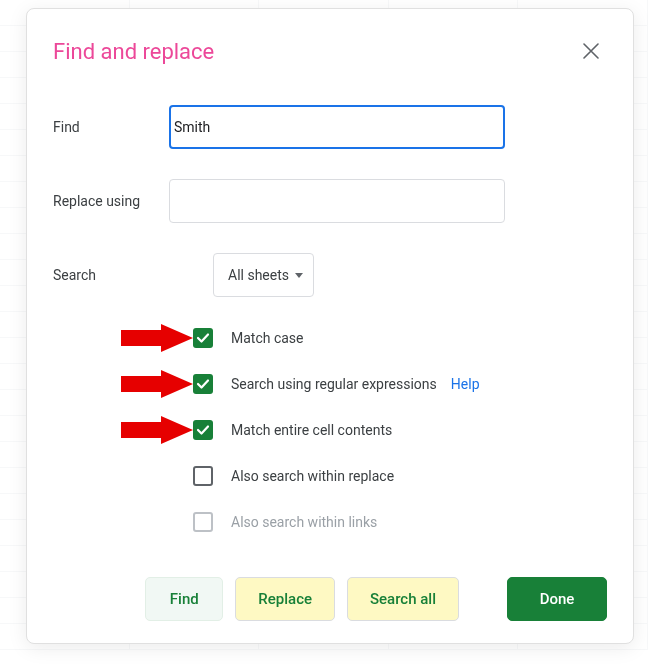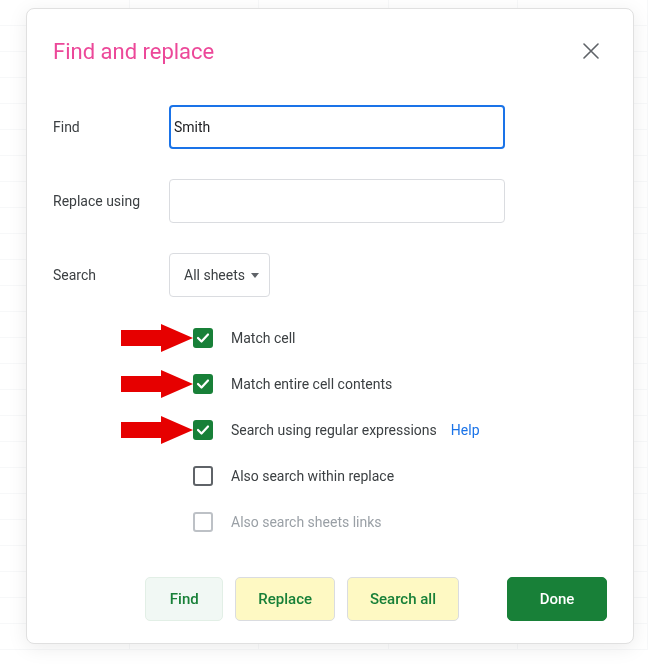--- a/index.html
+++ b/index.html
@@ -95,20 +95,21 @@
       height: 44px;
       border: 1px solid #dadce0;
       border-radius: 4px;
       display: inline-flex;
       align-items: center;
       padding: 0 10px 0 14px;
       font-size: 14px;
       color: #3c4043;
       cursor: pointer;
       gap: 6px;
+      margin-left: 44px;
     }
     .select-box .caret {
       width: 0; height: 0;
       border-left: 4px solid transparent;
       border-right: 4px solid transparent;
       border-top: 5px solid #5f6368;
     }
 
     .options {
       margin-top: 6px;
@@ -409,56 +410,56 @@
 
     <div class="option-row">
       <svg class="arrow" width="72" height="28" viewBox="0 0 72 28">
           <polygon points="0,6 40,6 40,0 72,14 40,28 40,22 0,22" fill="#e60000"></polygon>
         </svg>
       <div class="checkbox checked">
         <svg width="14" height="14" viewBox="0 0 14 14">
             <path d="M2 7 L5.5 10.5 L12 3.5" stroke="#fff" stroke-width="2.2" fill="none" stroke-linecap="round" stroke-linejoin="round"></path>
           </svg>
       </div>
-      <span class="option-label">Match cell</span>
-    </div>
-
-    <div class="option-row">
-      <svg class="arrow" width="72" height="28" viewBox="0 0 72 28">
-          <polygon points="0,6 40,6 40,0 72,14 40,28 40,22 0,22" fill="#e60000"></polygon>
-        </svg>
-      <div class="checkbox checked">
-        <svg width="14" height="14" viewBox="0 0 14 14">
-            <path d="M2 7 L5.5 10.5 L12 3.5" stroke="#fff" stroke-width="2.2" fill="none" stroke-linecap="round" stroke-linejoin="round"></path>
-          </svg>
-      </div>
-      <span class="option-label">Match entire cell contents</span>
+      <span class="option-label">Match case</span>
     </div>
 
     <div class="option-row">
       <svg class="arrow" width="72" height="28" viewBox="0 0 72 28">
           <polygon points="0,6 40,6 40,0 72,14 40,28 40,22 0,22" fill="#e60000"></polygon>
         </svg>
       <div class="checkbox checked">
         <svg width="14" height="14" viewBox="0 0 14 14">
             <path d="M2 7 L5.5 10.5 L12 3.5" stroke="#fff" stroke-width="2.2" fill="none" stroke-linecap="round" stroke-linejoin="round"></path>
           </svg>
       </div>
       <span class="option-label">Search using regular expressions</span>
       <span class="help-link">Help</span>
     </div>
 
     <div class="option-row">
+      <svg class="arrow" width="72" height="28" viewBox="0 0 72 28">
+          <polygon points="0,6 40,6 40,0 72,14 40,28 40,22 0,22" fill="#e60000"></polygon>
+        </svg>
+      <div class="checkbox checked">
+        <svg width="14" height="14" viewBox="0 0 14 14">
+            <path d="M2 7 L5.5 10.5 L12 3.5" stroke="#fff" stroke-width="2.2" fill="none" stroke-linecap="round" stroke-linejoin="round"></path>
+          </svg>
+      </div>
+      <span class="option-label">Match entire cell contents</span>
+    </div>
+
+    <div class="option-row">
       <div class="checkbox unchecked"></div>
       <span class="option-label">Also search within replace</span>
     </div>
 
     <div class="option-row">
       <div class="checkbox disabled"></div>
-      <span class="option-label disabled-text">Also search sheets links</span>
+      <span class="option-label disabled-text">Also search within links</span>
     </div>
 
   </div>
 
   <div class="button-bar">
     <button class="btn find">Find</button>
     <button class="btn">Replace</button>
     <button class="btn">Search all</button>
     <button class="btn done">Done</button>
   </div>

